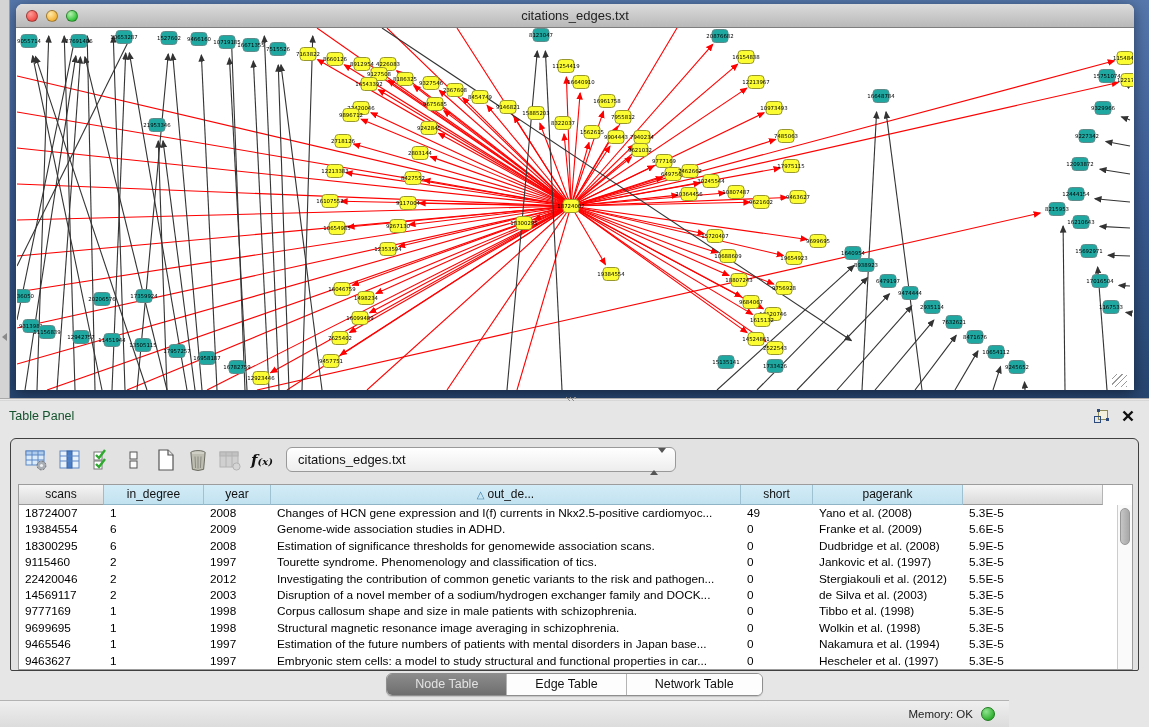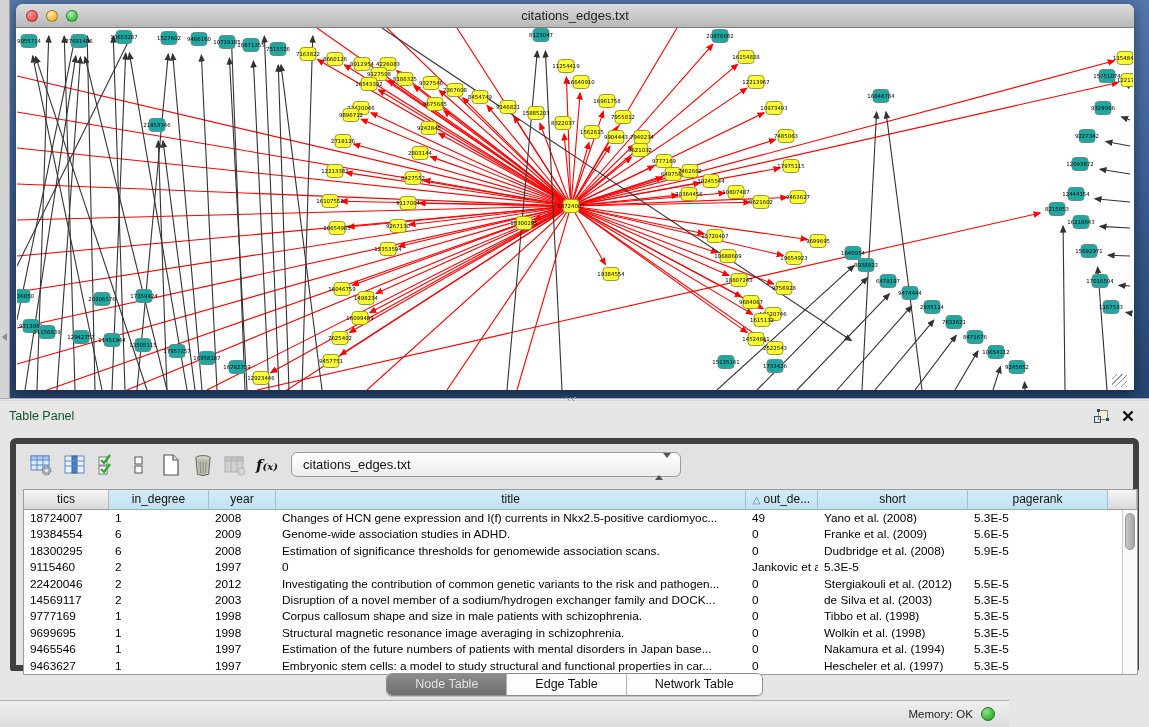--- a/index.html
+++ b/index.html
@@ -44,21 +44,21 @@
 
   
   .table-panel { position:absolute; left:0; top:401px; width:1149px; height:299px;
     background:#e6e6e6; }
   .tp-header { position:absolute; left:0; top:0; width:100%; height:36px; }
   .tp-title { position:absolute; left:9px; top:8px; font-size:12.5px; color:#14532d; }
   .tp-float { position:absolute; right:40px; top:8px; width:16px; height:15px; cursor:pointer; }
   .tp-close { position:absolute; right:14px; top:8px; width:14px; height:14px; cursor:pointer; }
 
   .inner-panel { position:absolute; left:10px; top:37px; width:1129px; height:233px;
-    border:6px solid #404040; border-radius:6px 6px 2px 2px; background:#e2e2e2; }
+    border:1px solid #404040; border-radius:6px 6px 2px 2px; background:#e2e2e2; }
   .toolbar { position:absolute; left:0; top:0; width:100%; height:43px; }
   .tool-btn { position:absolute; top:8px; width:26px; height:26px; display:flex;
     align-items:center; justify-content:center; cursor:pointer; }
   .fx { font-family:"DejaVu Serif", serif; font-style:italic; font-weight:bold;
     font-size:15px; color:#111; }
   .fx small { font-size:10px; font-weight:bold; }
   .dropdown { position:absolute; left:275px; top:8px; width:390px; height:25px;
     background:linear-gradient(180deg,#ffffff,#ededed);
     border:1px solid #999; border-radius:6px; cursor:pointer; }
   .dropdown .val { position:absolute; left:11px; top:4px; font-size:13px; color:#111; }
@@ -822,24 +822,23 @@
         <div class="dropdown">
           <span class="val">citations_edges.txt</span>
           <span class="dd-arrows">
             <span class="up"></span><span class="dn"></span>
           </span>
         </div>
       </div>
 
       <div class="table-wrap">
         <div class="grid-row thead" id="table-header">
-            <div class="th gray"><span>tics</span></div>
+            <div class="th gray"><span>scans</span></div>
             <div class="th"><span>in_degree</span></div>
             <div class="th"><span>year</span></div>
-            <div class="th"><span>title</span></div>
             <div class="th"><span class="sort">△</span><span>out_de...</span></div>
             <div class="th"><span>short</span></div>
             <div class="th"><span>pagerank</span></div>
             <div class="th gray"></div>
           </div>
         <div class="tbody" id="table-body">
             <div class="grid-row tr">
               <div class="td">18724007</div>
               <div class="td">1</div>
               <div class="td">2008</div>
@@ -866,20 +865,21 @@
               <div class="td">Estimation of significance thresholds for genomewide association scans.</div>
               <div class="td">0</div>
               <div class="td">Dudbridge et al. (2008)</div>
               <div class="td">5.9E-5</div>
               <div class="td"></div>
             </div>
             <div class="grid-row tr">
               <div class="td">9115460</div>
               <div class="td">2</div>
               <div class="td">1997</div>
+              <div class="td">Tourette syndrome. Phenomenology and classification of tics.</div>
               <div class="td">0</div>
               <div class="td">Jankovic et al. (1997)</div>
               <div class="td">5.3E-5</div>
               <div class="td"></div>
             </div>
             <div class="grid-row tr">
               <div class="td">22420046</div>
               <div class="td">2</div>
               <div class="td">2012</div>
               <div class="td">Investigating the contribution of common genetic variants to the risk and pathogen...</div>

